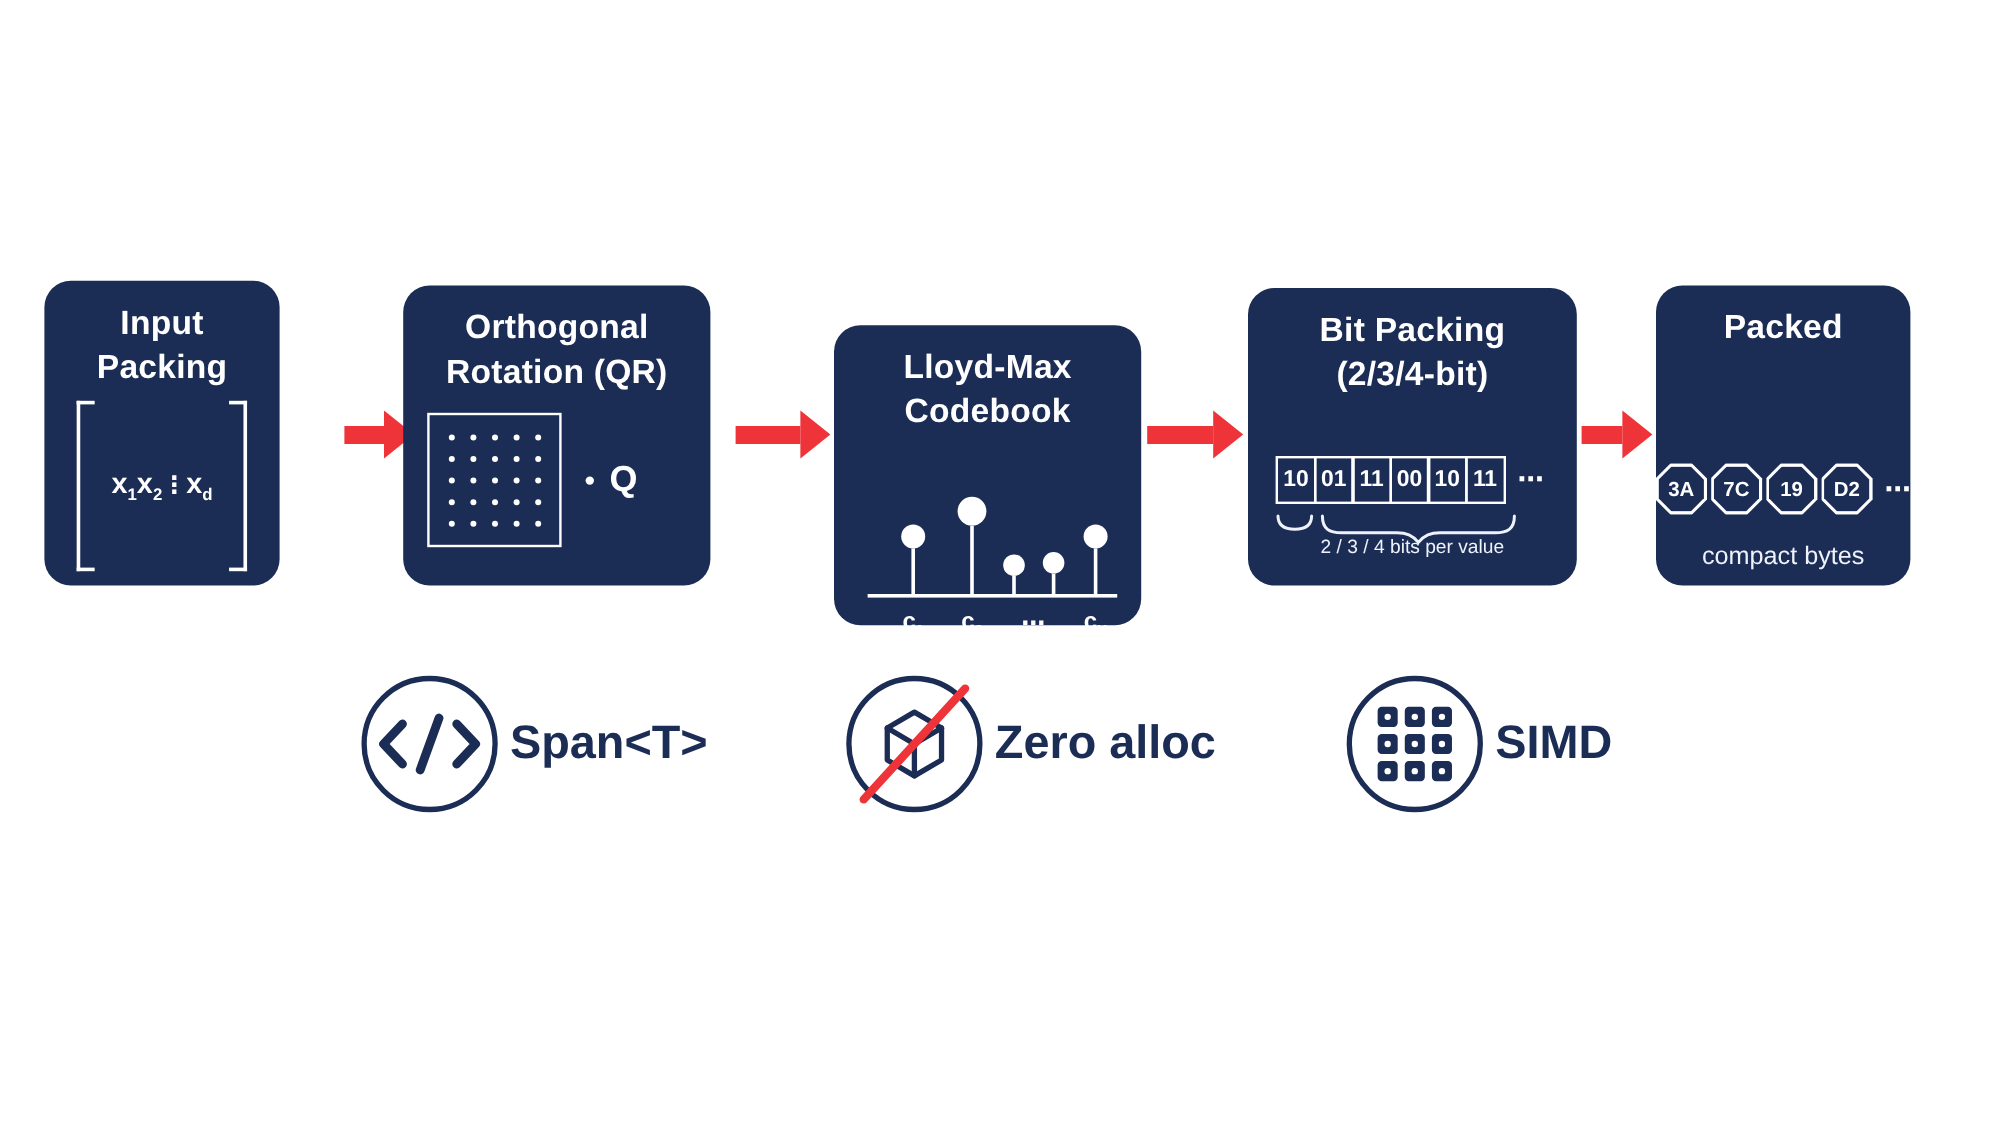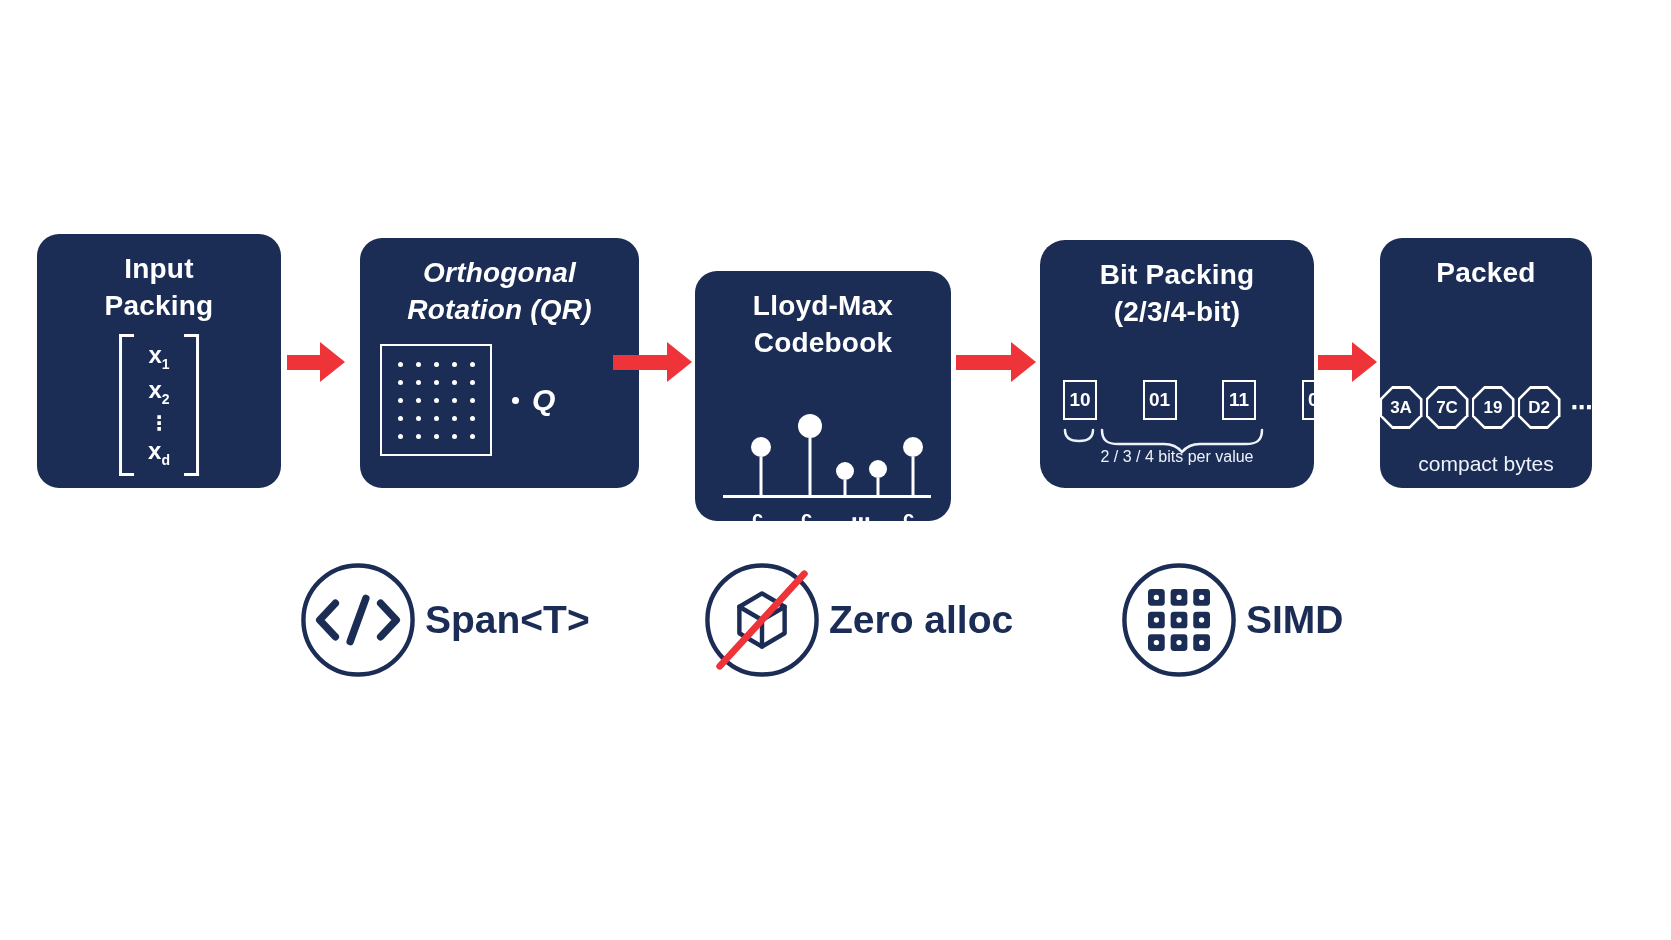--- a/index.html
+++ b/index.html
@@ -8,43 +8,43 @@
     --red:#ee3439;
     --soft:#eef2fa;
   }
   html,body{margin:0;padding:0;background:#fff;}
   .canvas{
     position:relative;width:1671px;height:940px;background:#ffffff;overflow:hidden;
     font-family:"Liberation Sans","DejaVu Sans",sans-serif;
   }
   
   .pbox{position:absolute;background:var(--navy);border-radius:22px;color:#fff;}
-  #box-input    {left:37px;  top:234px; width:244px; height:254px;}
-  #box-rotation {left:360px; top:238px; width:279px; height:250px;font-style:italic;}
+  #box-input    {left:37px;  top:234px; width:196px; height:254px;}
+  #box-rotation {left:336px; top:238px; width:256px; height:250px;}
   #box-codebook {left:695px; top:238px; width:256px; height:250px;margin-top:33px;}
-  #box-packing  {left:1040px;top:240px; width:274px; height:248px;border-radius:25px;}
+  #box-packing  {left:1040px;top:240px; width:274px; height:248px;}
   #box-output   {left:1380px;top:238px; width:212px; height:250px;}
   .title{position:absolute;top:16px;left:0;right:0;text-align:center;
          font-size:28px;font-weight:700;line-height:37px;letter-spacing:.2px;}
   .title span{display:block;}
   
   .arrow{position:absolute;top:342px;height:40px;display:flex;align-items:center;}
   #arrow-1{left:287px;width:58px;}
   #arrow-2{left:613px;width:79px;}
   #arrow-3{left:956px;width:80px;}
   #arrow-4{left:1318px;width:59px;}
   .arrow-shaft{flex:1;height:15px;background:var(--red);}
   .arrow-head{width:0;height:0;border-top:20px solid transparent;
               border-bottom:20px solid transparent;border-left:25px solid var(--red);}
   
   .vector{position:absolute;left:50%;top:100px;transform:translateX(-50%);display:flex;height:142px;}
   .vbracket{width:12px;border-top:3px solid #fff;border-bottom:3px solid #fff;}
   .vbracket.left{border-left:3px solid #fff;}
   .vbracket.right{border-right:3px solid #fff;}
-  .ventries{display:flex;flex-direction:column;justify-content:space-between;align-items:center;
+  .ventries{display:flex;flex-direction:row;justify-content:space-between;align-items:center;
             padding:9px 14px;}
   .ventry{font-size:24px;font-weight:600;line-height:1;}
   .ventry sub{font-size:14px;}
   .vdots{font-size:20px;line-height:.9;}
   
   .matrix{position:absolute;left:20px;top:106px;width:112px;height:112px;border:2.5px solid #fff;
           box-sizing:border-box;display:grid;grid-template-columns:repeat(5,1fr);
           grid-template-rows:repeat(5,1fr);padding:9px;}
   .mcell{display:flex;align-items:center;justify-content:center;}
   .mdot{width:5px;height:5px;border-radius:50%;background:#fff;}
@@ -54,21 +54,21 @@
   
   .plot{position:absolute;left:28px;top:134px;width:208px;}
   .stem-area{position:relative;height:90px;border-bottom:3px solid #fff;}
   .stem{position:absolute;bottom:0;width:3px;background:#fff;transform:translateX(-50%);}
   .stem-circle{position:absolute;border-radius:50%;background:#fff;transform:translateX(-50%);}
   .stem-labels{position:relative;height:28px;margin-top:9px;}
   .stem-label{position:absolute;transform:translateX(-50%);font-size:20px;font-weight:600;}
   .stem-label sub{font-size:12px;}
   
   .bits-strip{position:absolute;left:23px;top:140px;display:flex;align-items:center;}
-  .bit-cells{display:flex;gap:48px;}
+  .bit-cells{display:flex;}
   .bitcell{width:34px;height:40px;border:2.5px solid #fff;margin-left:-2.5px;box-sizing:border-box;
            display:flex;align-items:center;justify-content:center;font-size:19px;font-weight:600;}
   .bitcell:first-child{margin-left:0;}
   .strip-ellipsis{margin-left:10px;font-size:22px;font-weight:700;color:#fff;}
   .braces{position:absolute;left:23px;top:188px;display:flex;gap:5px;align-items:flex-start;}
   .brace-stroke{stroke:var(--soft);stroke-width:2.5;fill:none;stroke-linecap:round;}
   .pbox-caption{position:absolute;left:0;right:0;text-align:center;font-size:16px;font-weight:500;
                 color:var(--soft);}
   #packing-caption{top:208px;}
   #output-caption{top:214px;font-size:21px;}

